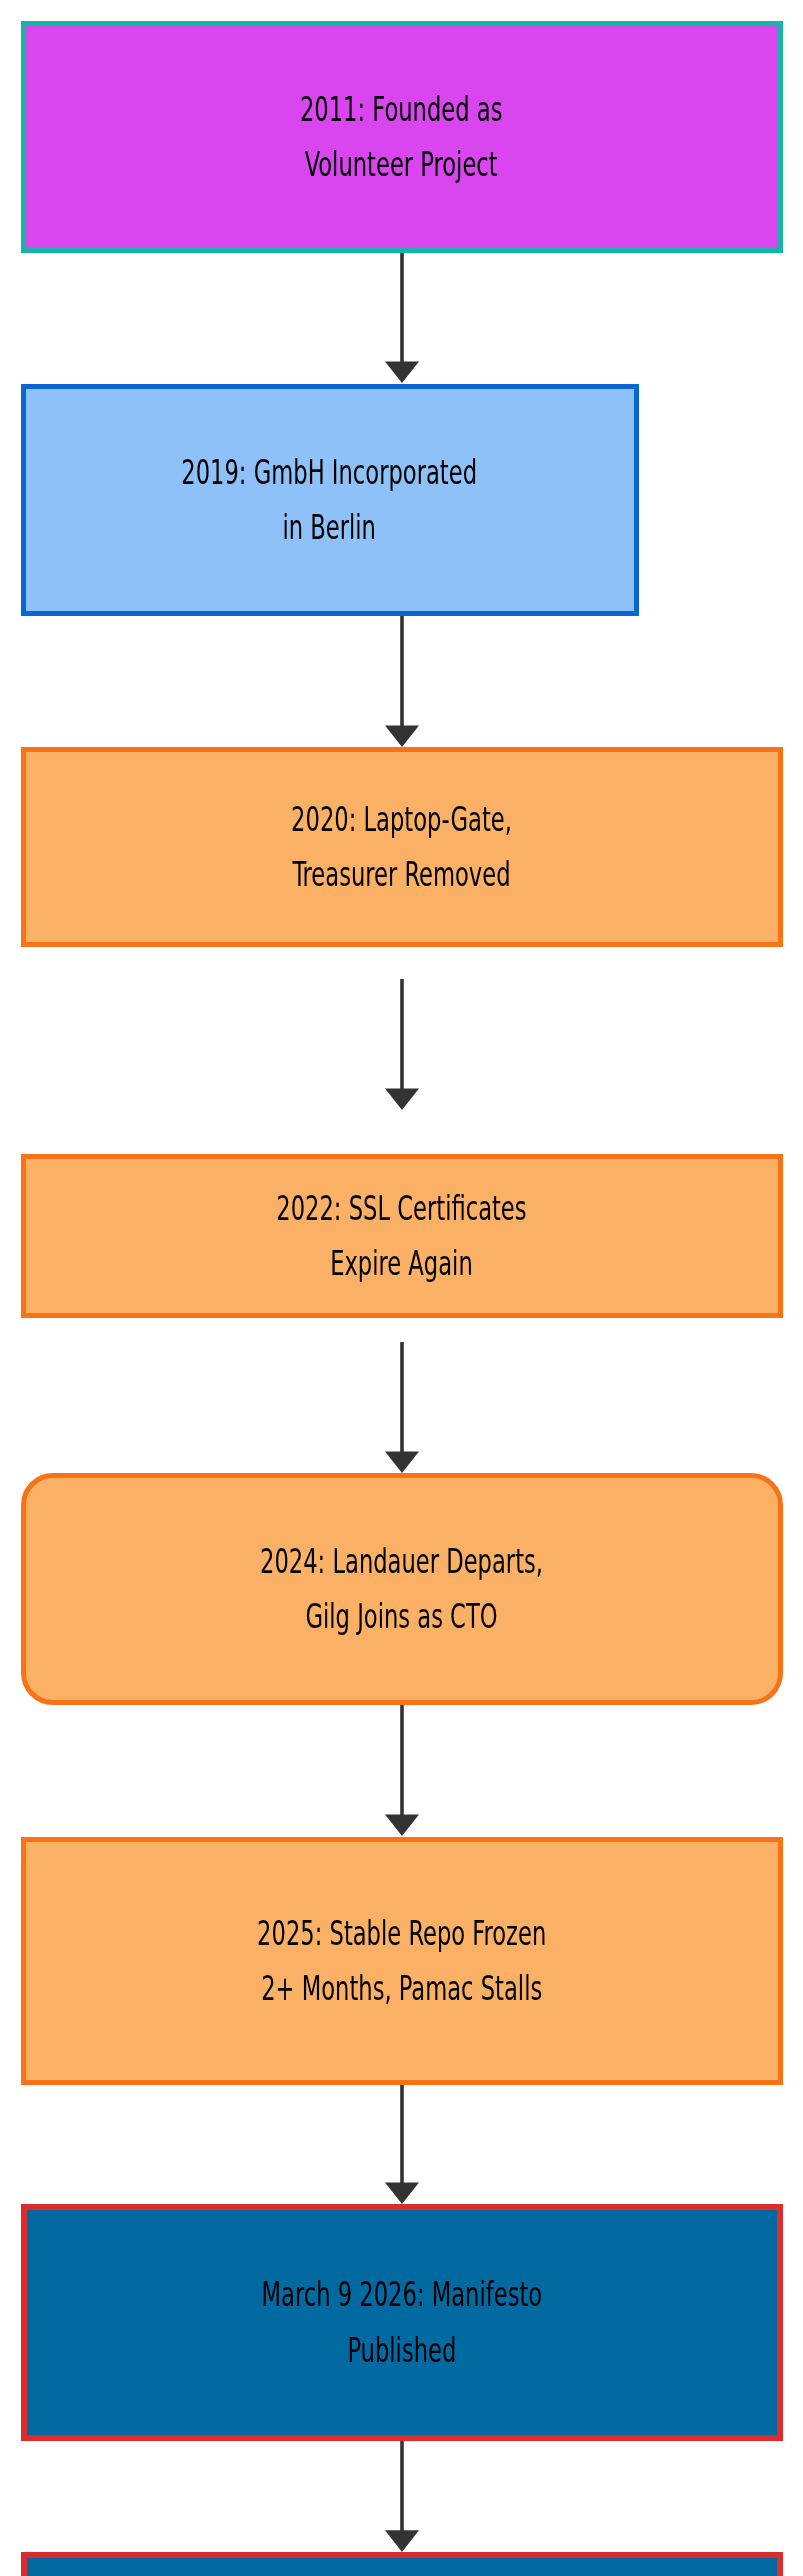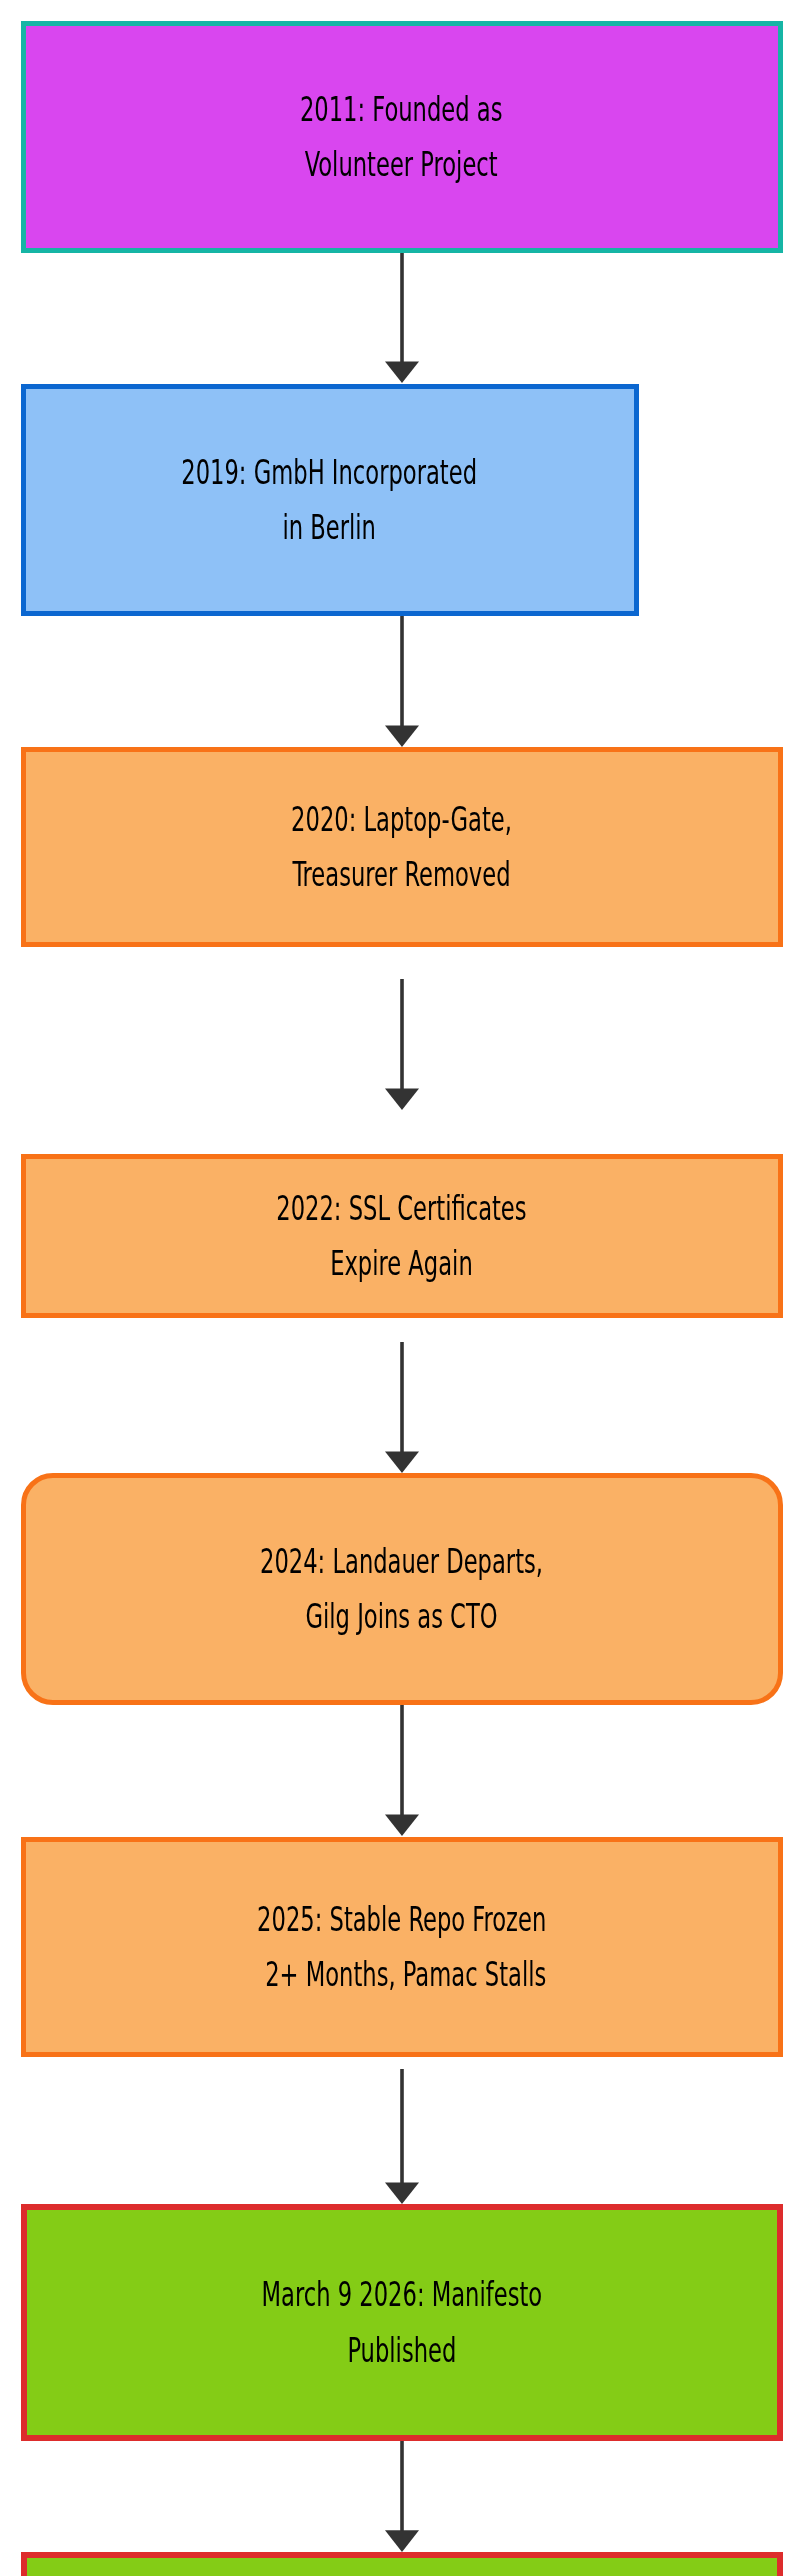--- a/index.html
+++ b/index.html
@@ -52,21 +52,21 @@
   }
   .theme-blue {
     background: #8EC1F7;
     border: 5.2px solid #0B67D0;
   }
   .theme-orange {
     background: #FAB165;
     border: 5.2px solid #F87217;
   }
   .theme-red {
-    background: #84cc16;
+    background: #0369a1;
     border: 6.2px solid #DD2C2C;
   }
 
   
   .edge {
     position: absolute;
     left: 0;
     width: 804px;
     pointer-events: none;
   }
@@ -140,21 +140,21 @@
 Treasurer Removed</div>
       </div>
       <div class="node theme-orange" style="left: 20.6px; top: 1110px; width: 762px; height: 164px; margin-top: 44px;">
         <div class="node-label">2022: SSL Certificates
 Expire Again</div>
       </div>
       <div class="node theme-orange" style="left: 20.6px; top: 1473px; width: 762px; height: 232px; border-radius: 32px;">
         <div class="node-label">2024: Landauer Departs,
 Gilg Joins as CTO</div>
       </div>
-      <div class="node theme-orange" style="left: 20.6px; top: 1837px; width: 762px; height: 220px; text-align: right;">
+      <div class="node theme-orange" style="left: 20.6px; top: 1837px; width: 762px; height: 248px;">
         <div class="node-label">2025: Stable Repo Frozen
 2+ Months, Pamac Stalls</div>
       </div>
       <div class="node theme-red" style="left: 20.6px; top: 2204px; width: 762px; height: 237px;">
         <div class="node-label">March 9 2026: Manifesto
 Published</div>
       </div>
       <div class="node theme-red" style="left: 20.6px; top: 2552px; width: 762px; height: 319px;"></div>
     </div>
 

